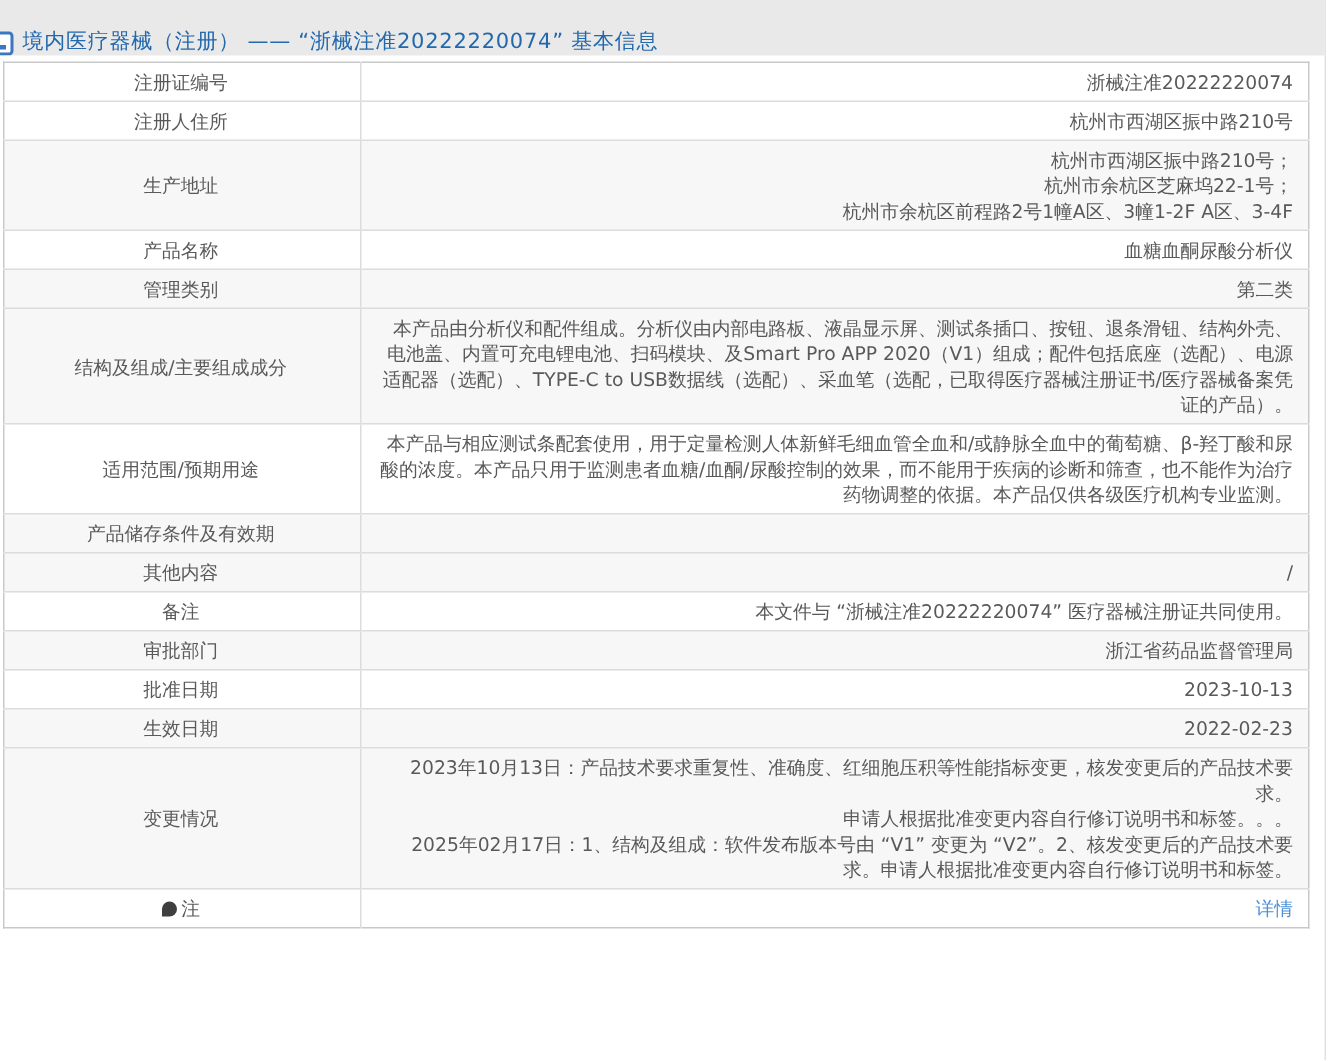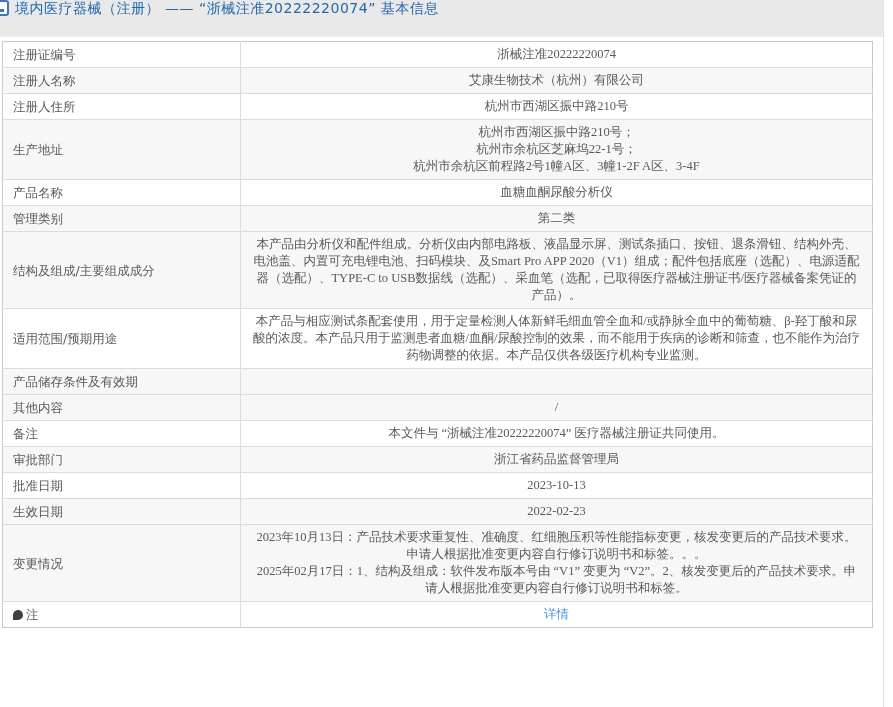--- a/index.html
+++ b/index.html
@@ -12,21 +12,21 @@
   .page {
     width: 884px; height: 707px;
     border-right: 1px solid #e2e2e2;
     background: #ffffff;
   }
   
   .title-bar {
     height: 37px;
     background: #e9e9e9;
     display: flex;
-    align-items: flex-start;
+    align-items: flex-end;
     overflow: hidden;
   }
   .doc-icon {
     flex: 0 0 auto;
     width: 16px; height: 16px;
     margin-left: -7px; margin-right: 6px;
     border: 2px solid #3b76c0;
     border-radius: 3px;
     background: #ffffff;
     position: relative;
@@ -59,28 +59,27 @@
     border-top: 1px solid #dcdcdc;
     font-size: 12.5px;
     line-height: 17px;
     color: #595959;
     padding: 4px 10px;
     vertical-align: middle;
     word-break: break-all;
   }
   .info-table tr:first-child td { border-top: none; }
   td.label-cell {
-    text-align: left;
+    text-align: center;
     padding-right: 12px;
     white-space: nowrap;
   }
   td.value-cell {
     border-left: 1px solid #dcdcdc;
-    text-align: center;
-    font-family: Liberation Serif, serif;
+    text-align: right;
   }
   td.value-cell a {
     color: #4a90d9;
     text-decoration: none;
   }
   .comment-icon {
     display: inline-block;
     width: 10px; height: 10px;
     background: #3f3f3f;
     border-radius: 50% 50% 50% 0;
@@ -103,26 +102,20 @@
         <col class="c-label">
         <col>
       </colgroup>
     <tbody>
         <tr>
           <td class="label-cell">注册证编号</td>
           <td class="value-cell">
             <div>浙械注准20222220074</div>
           </td>
         </tr>
-        <tr class="stripe">
-          <td class="label-cell">注册人名称</td>
-          <td class="value-cell">
-            <div>艾康生物技术（杭州）有限公司</div>
-          </td>
-        </tr>
         <tr>
           <td class="label-cell">注册人住所</td>
           <td class="value-cell">
             <div>杭州市西湖区振中路210号</div>
           </td>
         </tr>
         <tr class="stripe">
           <td class="label-cell">生产地址</td>
           <td class="value-cell">
             <div>杭州市西湖区振中路210号；</div>

